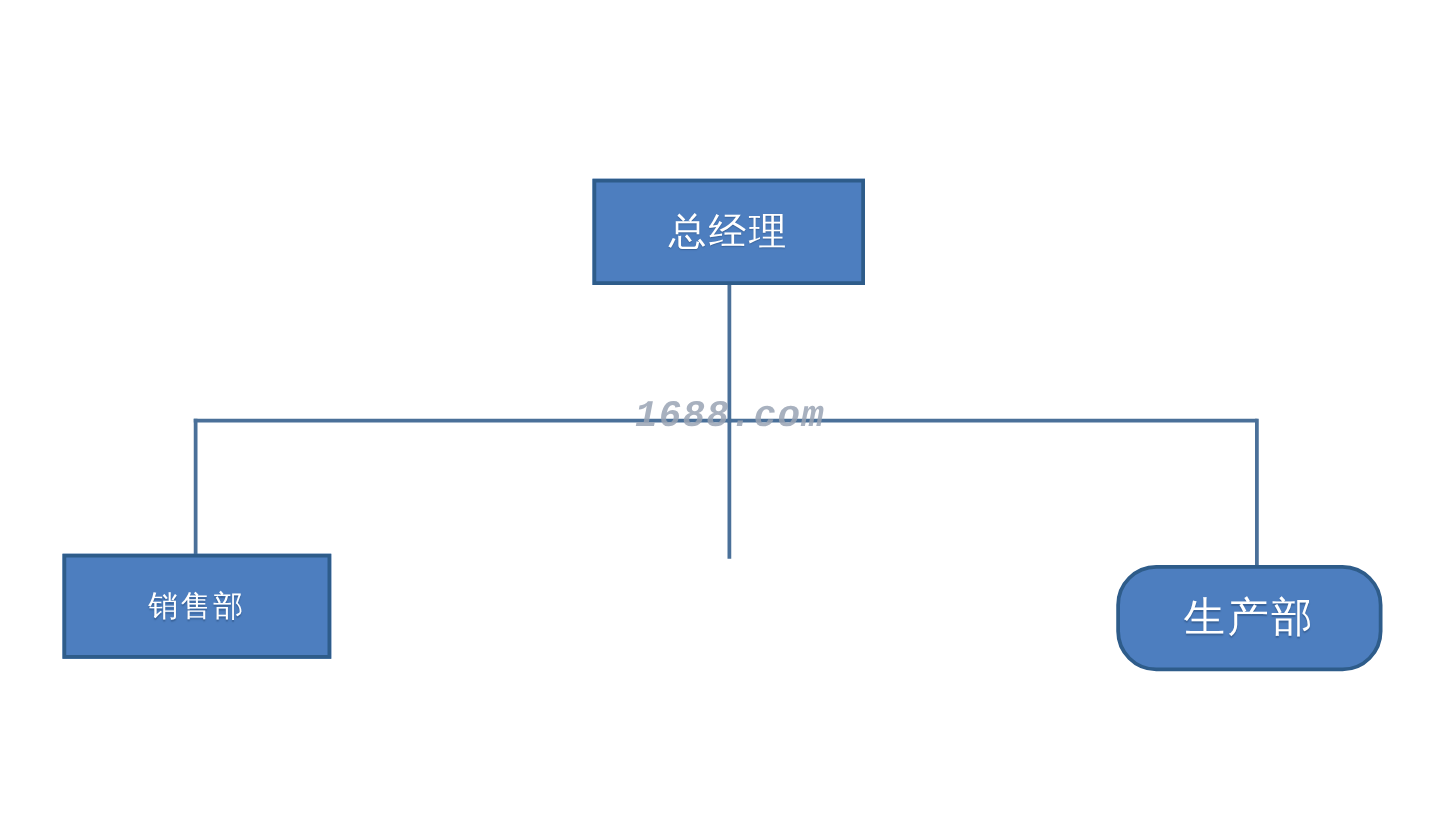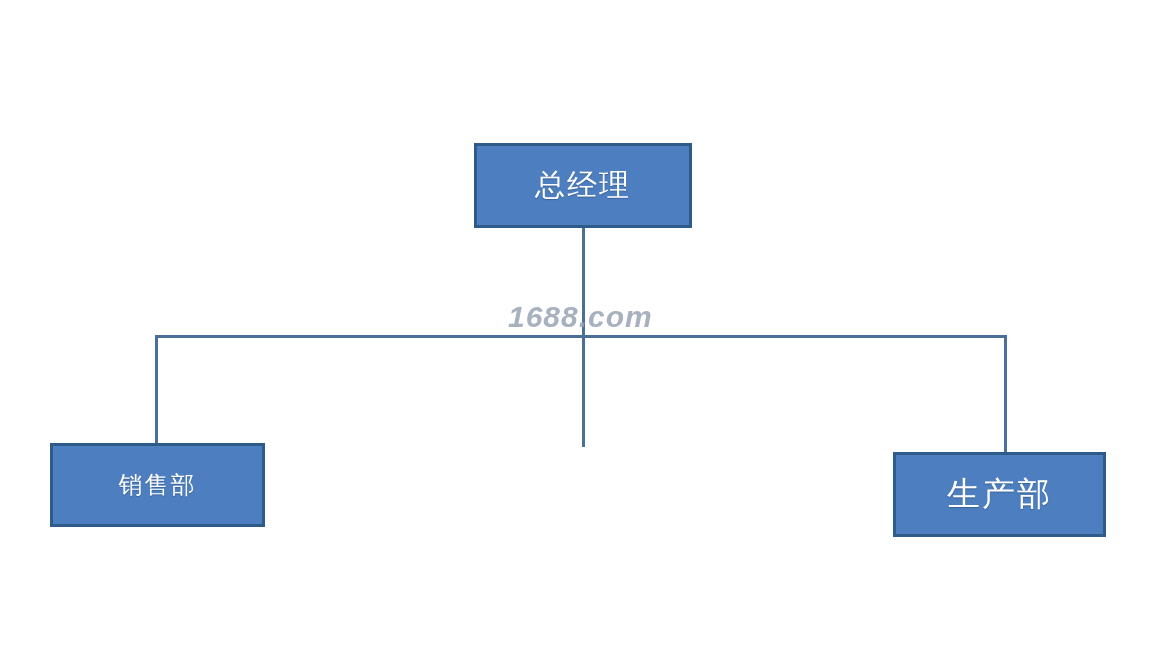--- a/index.html
+++ b/index.html
@@ -51,20 +51,21 @@
     width: 216px;
     height: 86px;
     font-size: 36px;
   }
   #box-production {
     left: 893px;
     top: 452px;
     width: 213px;
     height: 85px;
     font-size: 33px;
+    border-radius: 32px;
   }
   .connector {
     position: absolute;
     background: #4A7099;
   }
   .connector.v { width: 3px; }
   .connector.h { height: 3px; }
   #conn-manager-trunk {
     left: 582px;
     top: 228px;
@@ -86,22 +87,22 @@
     height: 112px;
   }
   #conn-drop-production {
     left: 1004px;
     top: 335px;
     height: 119px;
   }
   #watermark {
     position: absolute;
     left: 508px;
-    top: 300px;
-    font-family: Liberation Sans, sans-serif;
+    top: 317px;
+    font-family: Liberation Mono, monospace;
     font-style: italic;
     font-weight: bold;
     font-size: 30px;
     color: #9aa4b4;
     letter-spacing: 1px;
     opacity: 0.85;
     user-select: none;
     white-space: nowrap;
   }
 </style>

